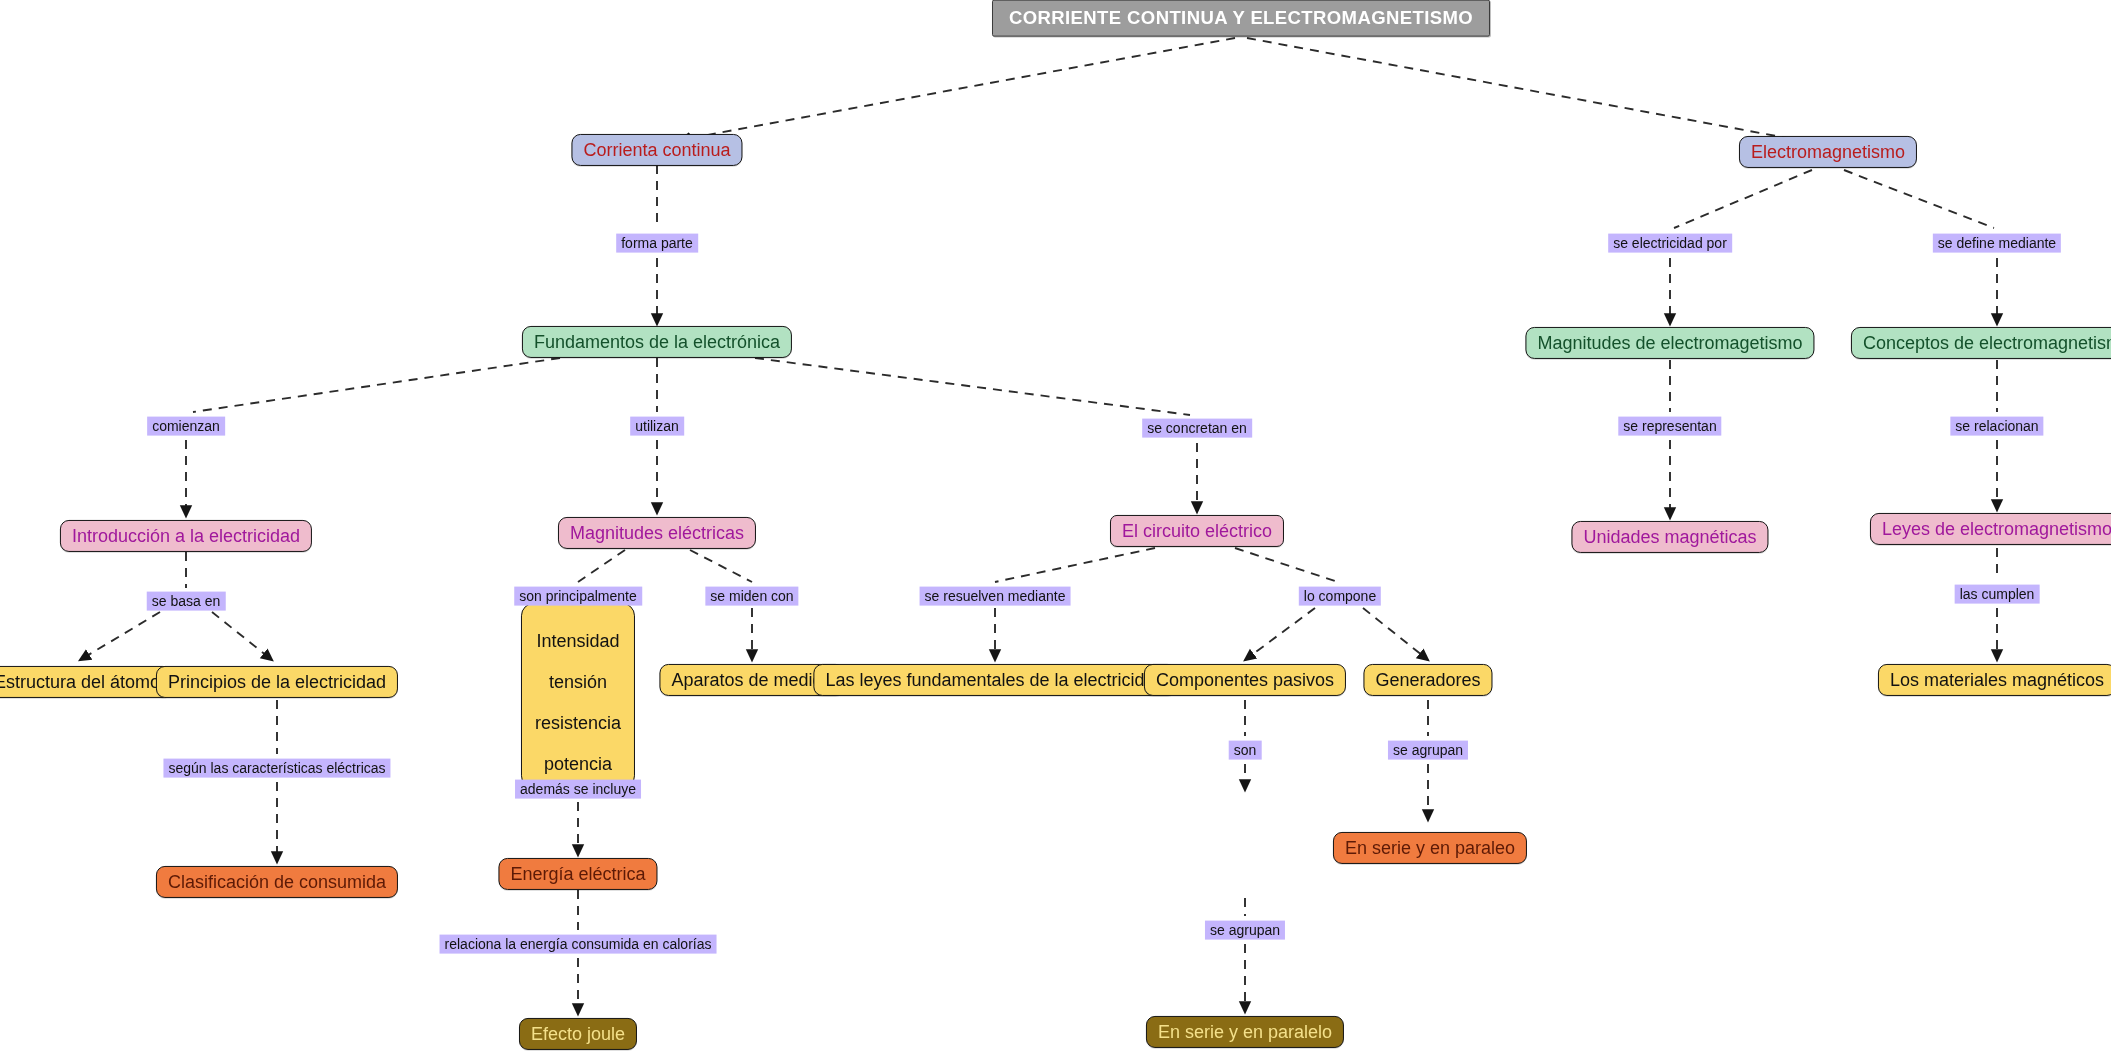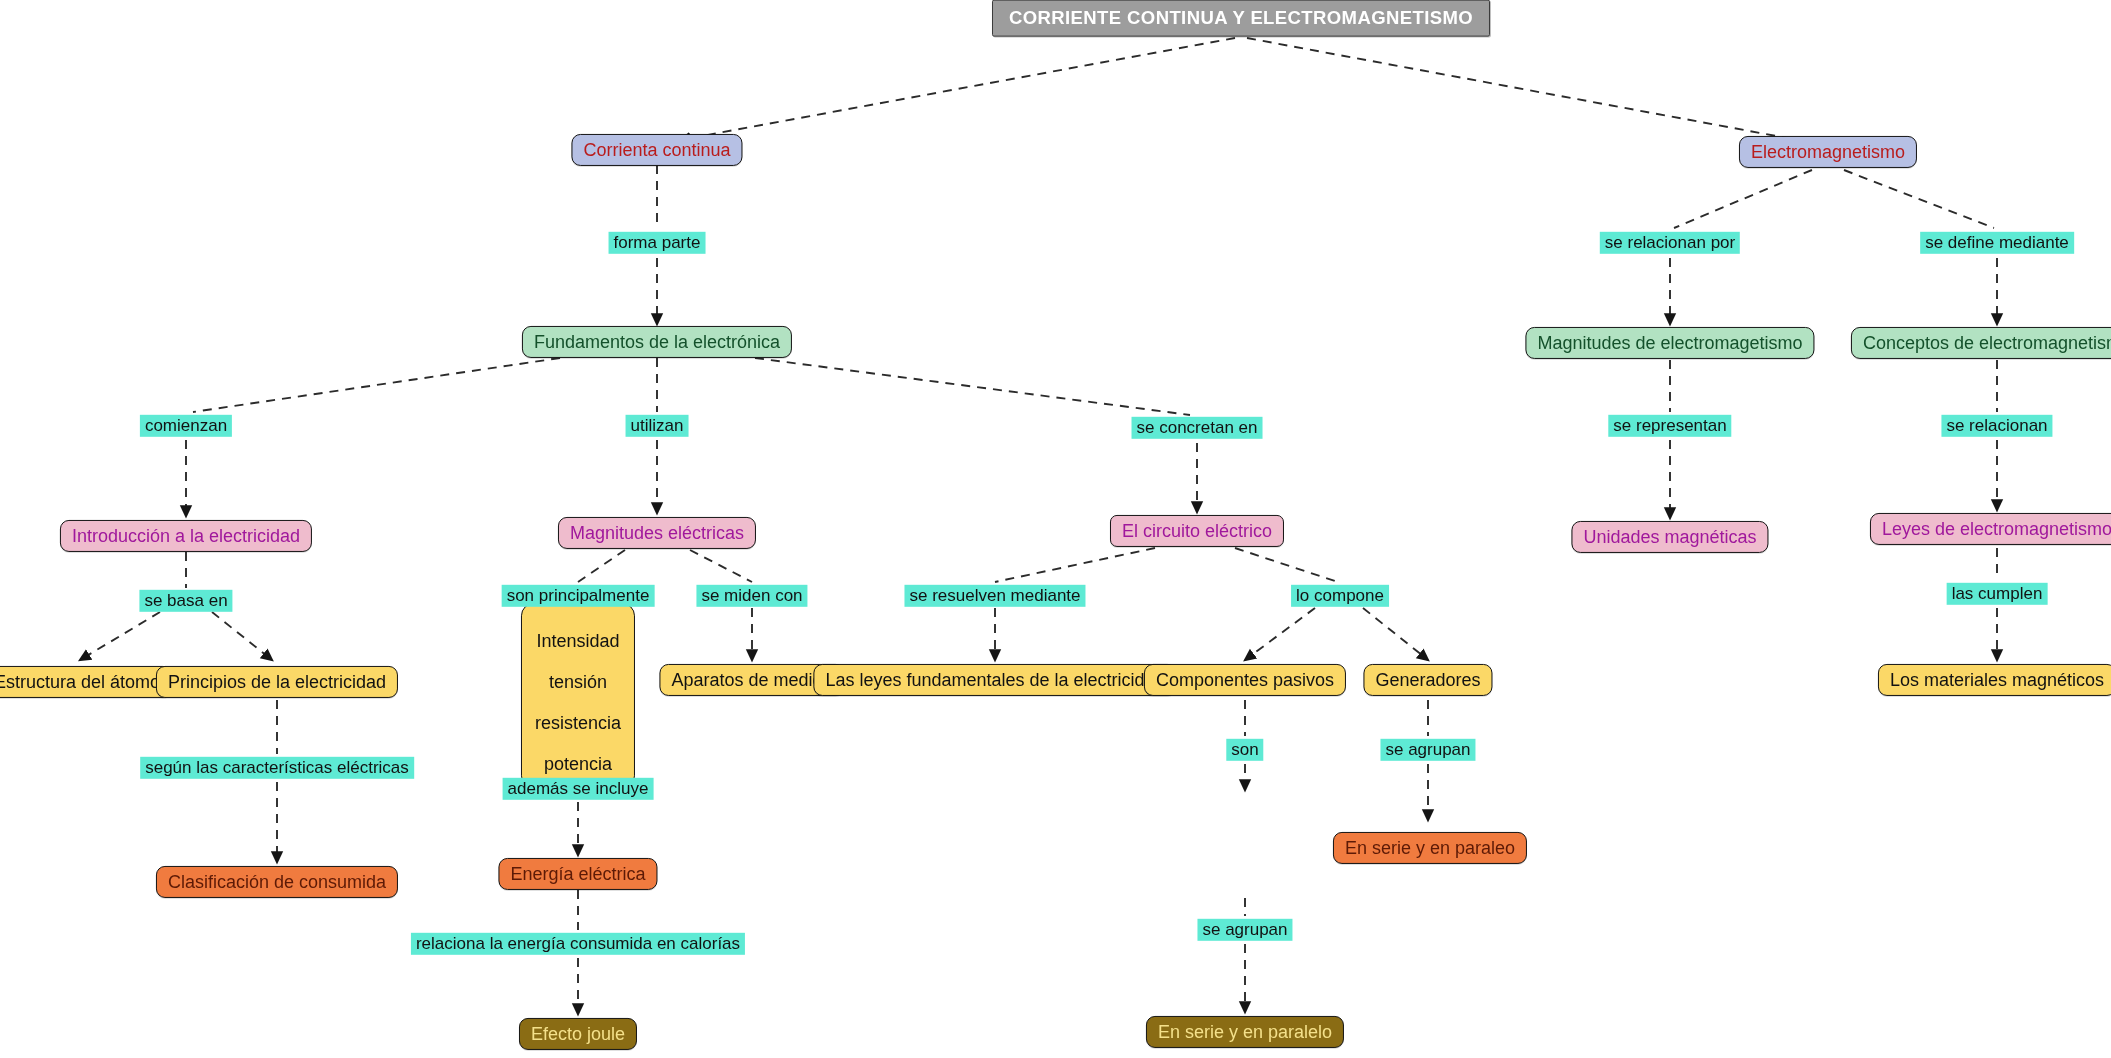--- a/index.html
+++ b/index.html
@@ -67,23 +67,23 @@
   .n-orange { background: #f07b3f; color: #5d1a06; font-size: 18px; }
   .n-olive  { background: #8a6c14; color: #f4e08a; font-size: 18px; }
 
   .n-multi { border-radius: 13px; padding: 10px 13px; }
   .n-multi .ln { padding: 2.5px 0; margin-top: 12px; }
 
   
   .elabel {
     position: absolute;
     transform: translate(-50%, -50%);
-    font-size: 17px;
+    font-size: 14px;
     color: #121212;
-    background: #5eead4;
+    background: #c4b5fd;
     white-space: nowrap;
     padding: 1px 5px;
     line-height: 1.2;
   }
 </style>
 </head>
 <body>
 
 <div id="canvas">
 
@@ -256,21 +256,21 @@
   <div class="node n-olive" style="left:578px; top:1034px;">
     <span class="ln">Efecto joule</span>
   </div>
 
   <div class="node n-olive" style="left:1245px; top:1032px;border-radius:9px;">
     <span class="ln">En serie y en paralelo</span>
   </div>
 
   <div class="elabel" style="left:657px; top:243px;">forma parte</div>
 
-  <div class="elabel" style="left:1670px; top:243px;">se relacionan por</div>
+  <div class="elabel" style="left:1670px; top:243px;">se electricidad por</div>
 
   <div class="elabel" style="left:1997px; top:243px;">se define mediante</div>
 
   <div class="elabel" style="left:186px; top:426px;">comienzan</div>
 
   <div class="elabel" style="left:657px; top:426px;">utilizan</div>
 
   <div class="elabel" style="left:1197px; top:428px;">se concretan en</div>
 
   <div class="elabel" style="left:1670px; top:426px;">se representan</div>

